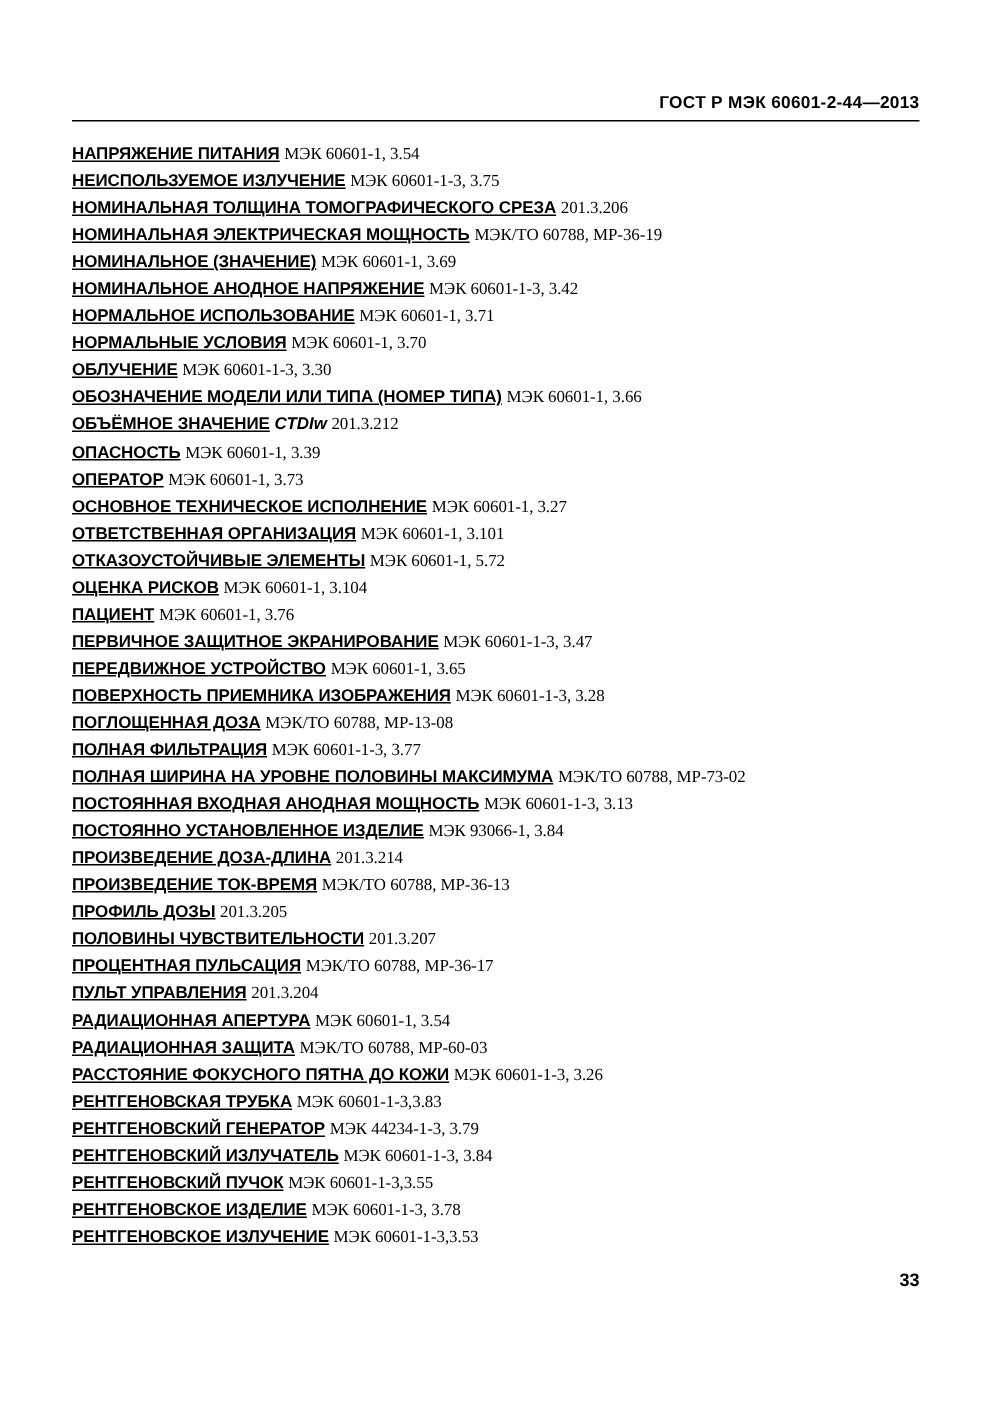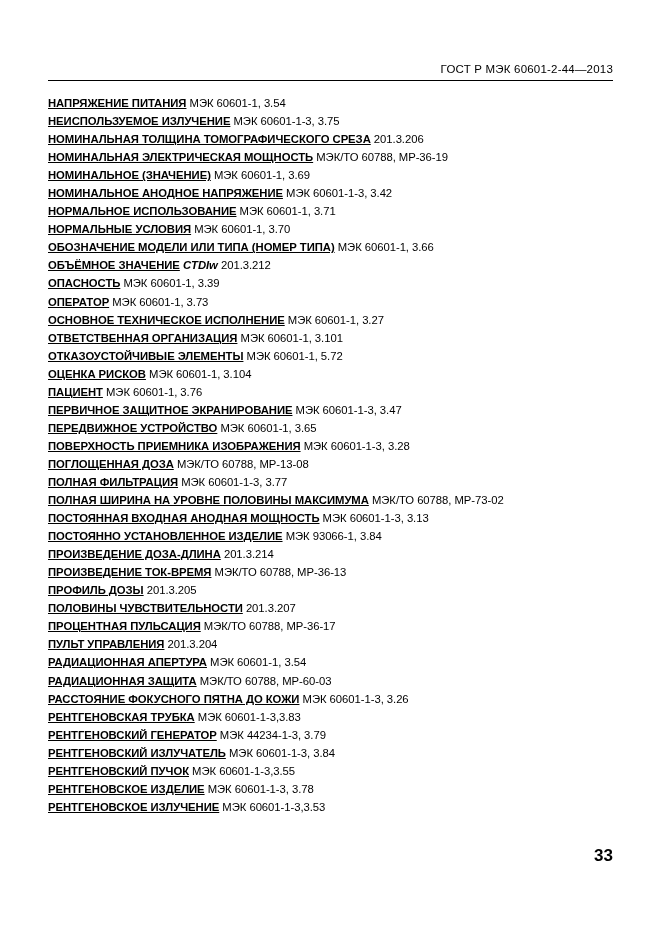--- a/index.html
+++ b/index.html
@@ -21,21 +21,21 @@
     top: 0;
     width: 661px;
     height: 935px;
     background: #ffffff;
   }
   .header {
     position: absolute;
     top: 63px;
     right: 48px;
     font-size: 11.5px;
-    font-weight: normal;
+    font-weight: bold;
     letter-spacing: 0.2px;
     white-space: nowrap;
   }
   .header-rule {
     position: absolute;
     top: 80px;
     left: 48px;
     right: 48px;
     border-bottom: 1px solid #000000;
     height: 0;
@@ -55,46 +55,48 @@
   .term {
     font-weight: bold;
     text-decoration: underline;
   }
   .term-italic {
     font-weight: bold;
     font-style: italic;
   }
   .ref {
     font-weight: normal;
+    font-family: Liberation Serif, serif;
   }
   .page-number {
     position: absolute;
     right: 48px;
     top: 846px;
-    font-size: 17px;
+    font-size: 12px;
     font-weight: bold;
   }
 </style>
 </head>
 <body>
 
 <div class="page">
 
   <div class="header">ГОСТ Р МЭК 60601-2-44—2013</div>
   <div class="header-rule"></div>
 
   <div class="content" id="entries">
       <div class="entry"><span class="term">НАПРЯЖЕНИЕ ПИТАНИЯ</span> <span class="ref">МЭК 60601-1, 3.54</span></div>
       <div class="entry"><span class="term">НЕИСПОЛЬЗУЕМОЕ ИЗЛУЧЕНИЕ</span> <span class="ref">МЭК 60601-1-3, 3.75</span></div>
       <div class="entry"><span class="term">НОМИНАЛЬНАЯ ТОЛЩИНА ТОМОГРАФИЧЕСКОГО СРЕЗА</span> <span class="ref">201.3.206</span></div>
       <div class="entry"><span class="term">НОМИНАЛЬНАЯ ЭЛЕКТРИЧЕСКАЯ МОЩНОСТЬ</span> <span class="ref">МЭК/ТО 60788, МР-36-19</span></div>
       <div class="entry"><span class="term">НОМИНАЛЬНОЕ (ЗНАЧЕНИЕ)</span> <span class="ref">МЭК 60601-1, 3.69</span></div>
       <div class="entry"><span class="term">НОМИНАЛЬНОЕ АНОДНОЕ НАПРЯЖЕНИЕ</span> <span class="ref">МЭК 60601-1-3, 3.42</span></div>
       <div class="entry"><span class="term">НОРМАЛЬНОЕ ИСПОЛЬЗОВАНИЕ</span> <span class="ref">МЭК 60601-1, 3.71</span></div>
       <div class="entry"><span class="term">НОРМАЛЬНЫЕ УСЛОВИЯ</span> <span class="ref">МЭК 60601-1, 3.70</span></div>
+      <div class="entry"><span class="term">ОБЛУЧЕНИЕ</span> <span class="ref">МЭК 60601-1-3, 3.30</span></div>
       <div class="entry"><span class="term">ОБОЗНАЧЕНИЕ МОДЕЛИ ИЛИ ТИПА (НОМЕР ТИПА)</span> <span class="ref">МЭК 60601-1, 3.66</span></div>
       <div class="entry"><span class="term">ОБЪЁМНОЕ ЗНАЧЕНИЕ</span> <span class="term-italic">CTDIw</span> <span class="ref">201.3.212</span></div>
       <div class="entry"><span class="term">ОПАСНОСТЬ</span> <span class="ref">МЭК 60601-1, 3.39</span></div>
       <div class="entry"><span class="term">ОПЕРАТОР</span> <span class="ref">МЭК 60601-1, 3.73</span></div>
       <div class="entry"><span class="term">ОСНОВНОЕ ТЕХНИЧЕСКОЕ ИСПОЛНЕНИЕ</span> <span class="ref">МЭК 60601-1, 3.27</span></div>
       <div class="entry"><span class="term">ОТВЕТСТВЕННАЯ ОРГАНИЗАЦИЯ</span> <span class="ref">МЭК 60601-1, 3.101</span></div>
       <div class="entry"><span class="term">ОТКАЗОУСТОЙЧИВЫЕ ЭЛЕМЕНТЫ</span> <span class="ref">МЭК 60601-1, 5.72</span></div>
       <div class="entry"><span class="term">ОЦЕНКА РИСКОВ</span> <span class="ref">МЭК 60601-1, 3.104</span></div>
       <div class="entry"><span class="term">ПАЦИЕНТ</span> <span class="ref">МЭК 60601-1, 3.76</span></div>
       <div class="entry"><span class="term">ПЕРВИЧНОЕ ЗАЩИТНОЕ ЭКРАНИРОВАНИЕ</span> <span class="ref">МЭК 60601-1-3, 3.47</span></div>

